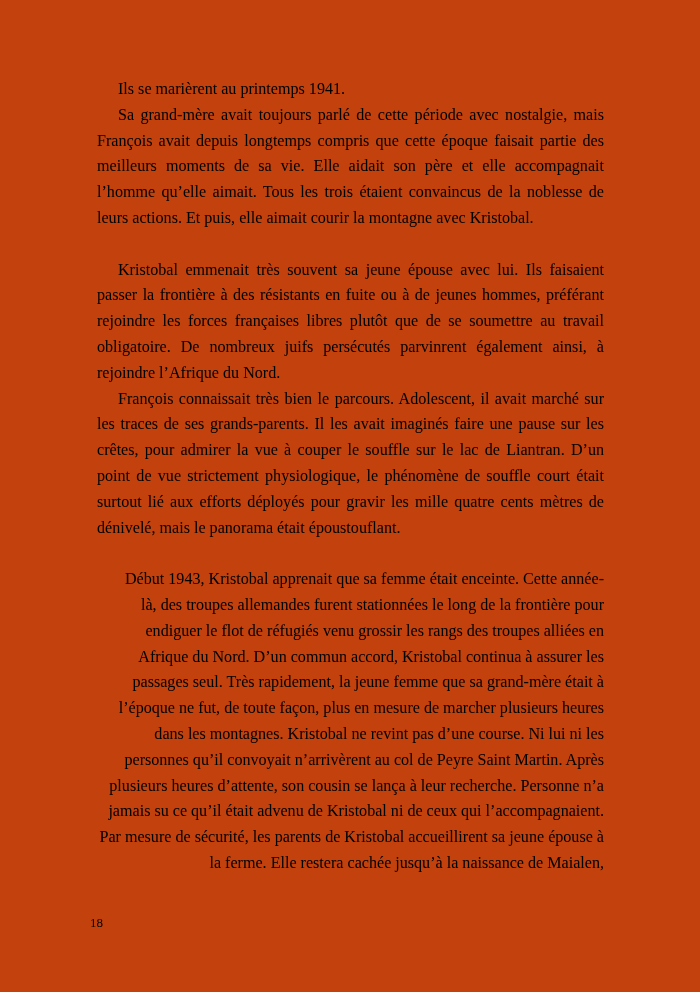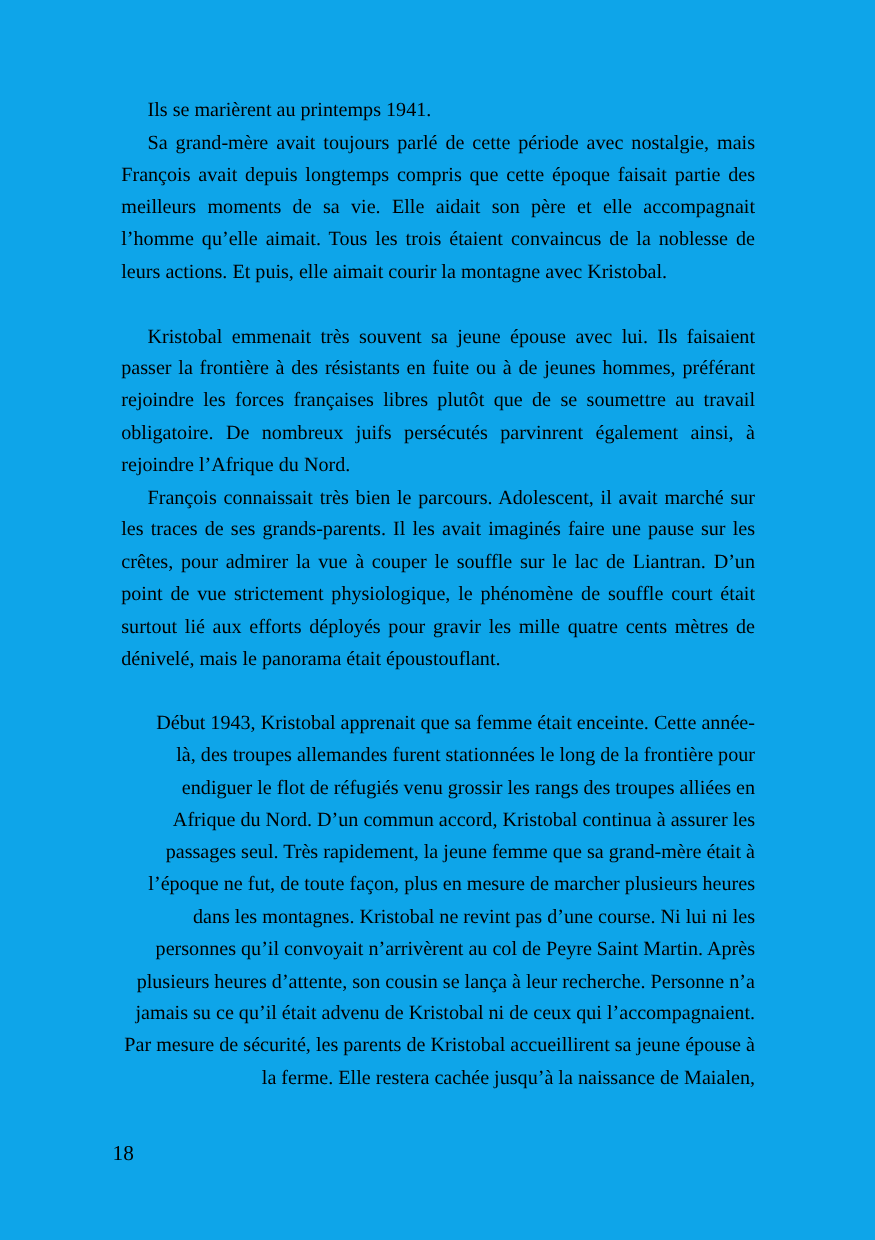--- a/index.html
+++ b/index.html
@@ -8,21 +8,21 @@
     background: #ffffff;
   }
   body {
     font-family: "Liberation Serif", "DejaVu Serif", serif;
     color: #000000;
   }
   .page {
     position: relative;
     width: 700px;
     height: 992px;
-    background: #0ea5e9;
+    background: #c2410c;
     overflow: hidden;
     box-sizing: border-box;
   }
   .text-block {
     position: absolute;
     left: 97px;
     top: 76px;
     width: 507px;
   }
   .para {
@@ -38,21 +38,21 @@
   .para.gap-before {
     margin-top: 25.8px;
   }
   .para.last {
     text-align: right;
   }
   .page-number {
     position: absolute;
     left: 90px;
     top: 913px;
-    font-size: 17px;
+    font-size: 13px;
     line-height: 20px;
     color: #000000;
   }
 </style>
 </head>
 <body>
 
 <div class="page">
 
   <div class="text-block">

